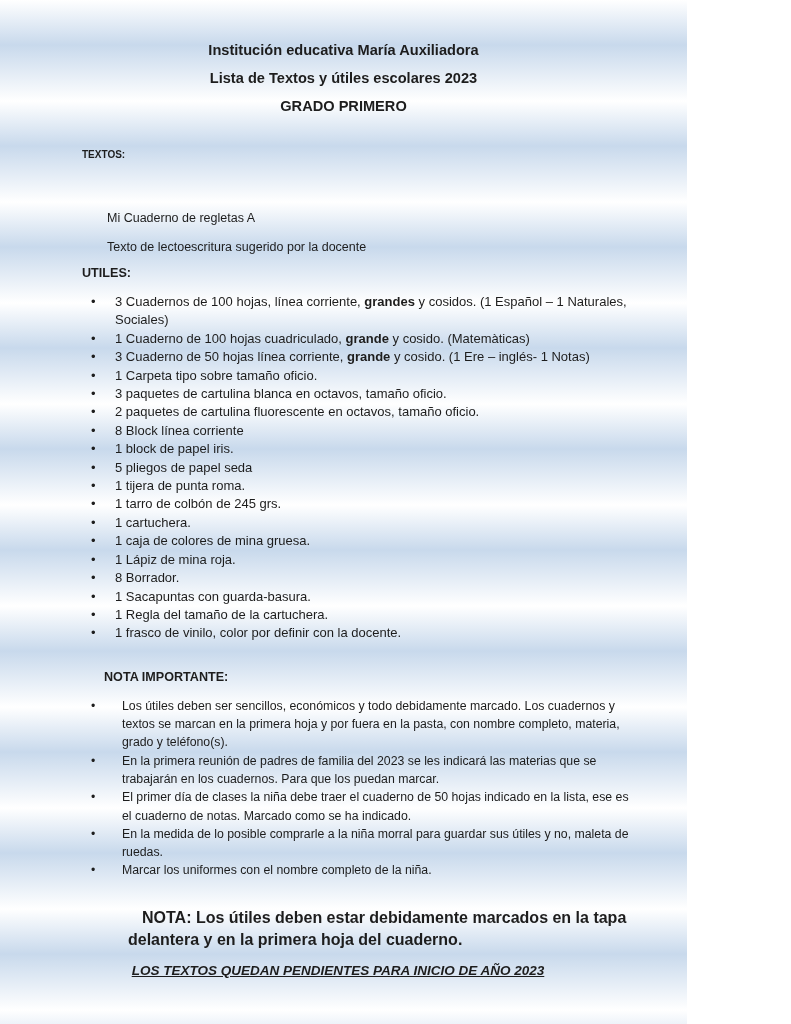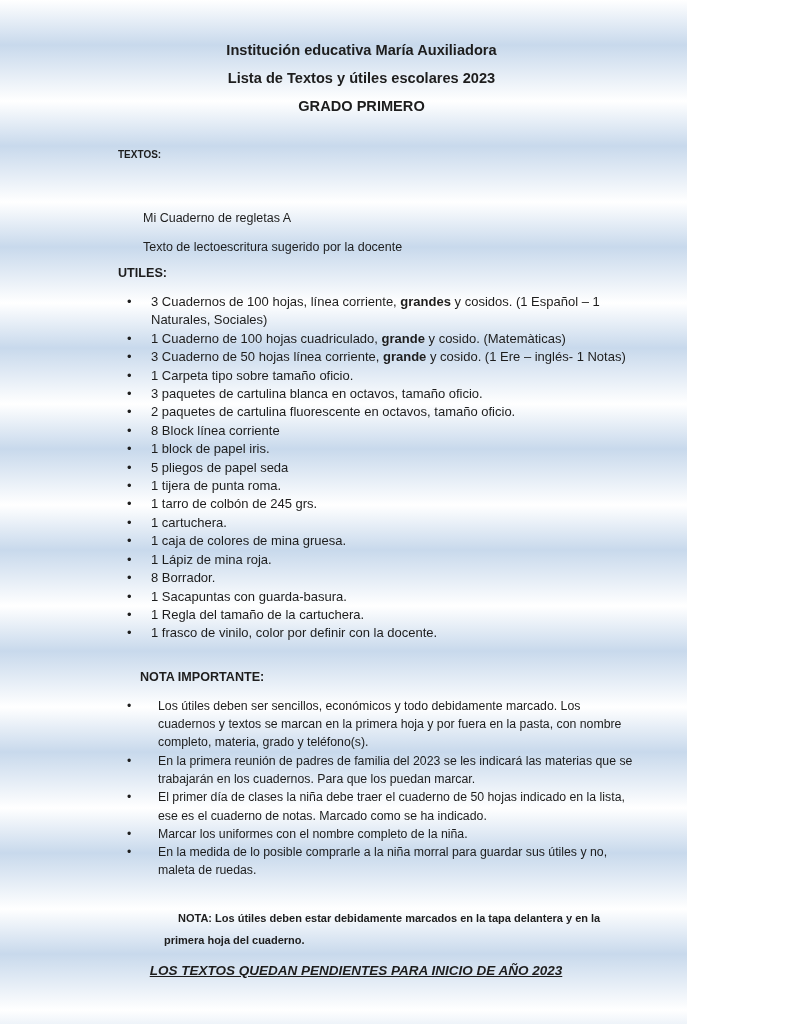--- a/index.html
+++ b/index.html
@@ -11,21 +11,20 @@
   }
   .page {
     position: relative;
     width: 687px;
     height: 1024px;
     box-sizing: border-box;
     overflow: hidden;
     background-image: linear-gradient(180deg, #ffffff 0px, #c8d9ec 45px, #ffffff 101px);
     background-size: 791px 101px;
     background-repeat: repeat;
-    padding-left: 36px;
   }
   header { padding-top: 36px; text-align: center; }
   .title-line {
     font-size: 14.6px;
     font-weight: bold;
     line-height: 28px;
     margin: 0;
   }
   .textos-heading {
     margin: 26px 0 0 82px;
@@ -65,21 +64,21 @@
   }
   .nota-importante-heading {
     margin: 26px 0 0 104px;
     font-size: 12.6px;
     font-weight: bold;
     line-height: 16px;
   }
   .big-nota {
     margin: 27px 51px 0 128px;
     text-indent: 14px;
-    font-size: 11px;
+    font-size: 16px;
     font-weight: bold;
     line-height: 22.5px;
   }
   .pending-note {
     margin: 11px 11px 0 0;
     text-align: center;
     font-size: 13.5px;
     font-weight: bold;
     font-style: italic;
     text-decoration: underline;
@@ -126,21 +125,21 @@
         <li>1 frasco de vinilo, color por definir con la docente.</li>
       </ul>
   </section>
 
   <section>
     <h4 class="nota-importante-heading">NOTA IMPORTANTE:</h4>
     <ul class="doc-list notes-list">
         <li>Los útiles deben ser sencillos, económicos y todo debidamente marcado. Los cuadernos y textos se marcan en la primera hoja y por fuera en la pasta, con nombre completo, materia, grado y teléfono(s).</li>
         <li>En la primera reunión de padres de familia del 2023 se les indicará las materias que se trabajarán en los cuadernos. Para que los puedan marcar.</li>
         <li>El primer día de clases la niña debe traer el cuaderno de 50 hojas indicado en la lista, ese es el cuaderno de notas. Marcado como se ha indicado.</li>
+        <li>En la medida de lo posible comprarle a la niña morral para guardar sus útiles y no, maleta de ruedas.</li>
         <li>Marcar los uniformes con el nombre completo de la niña.</li>
-        <li>En la medida de lo posible comprarle a la niña morral para guardar sus útiles y no, maleta de ruedas.</li>
       </ul>
   </section>
 
   <p class="big-nota">NOTA: Los útiles deben estar debidamente marcados en la tapa delantera y en la primera hoja del cuaderno.</p>
   <p class="pending-note">LOS TEXTOS QUEDAN PENDIENTES PARA INICIO DE AÑO 2023</p>
 
 </div>
 
 </body></html>

